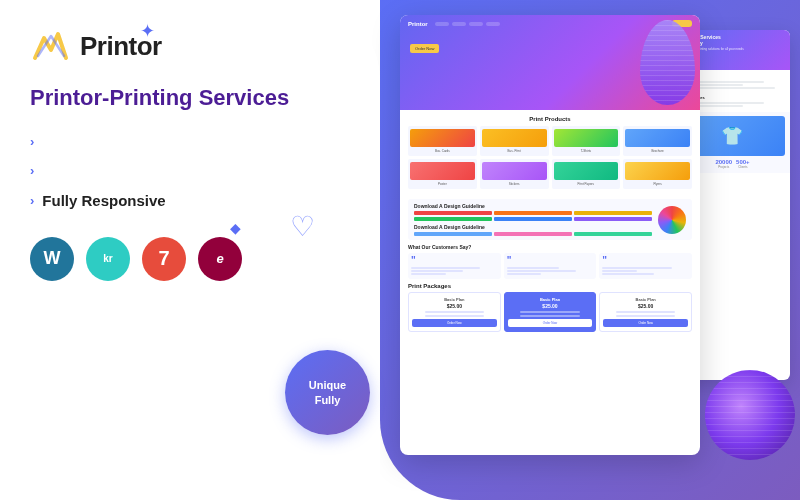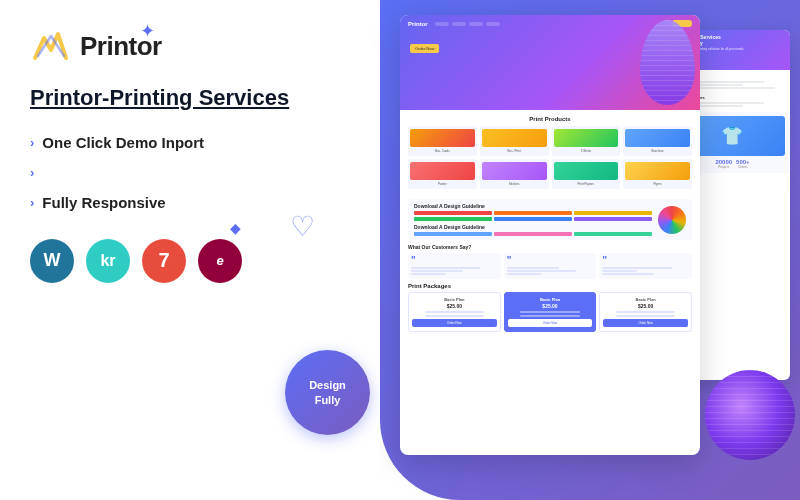--- a/index.html
+++ b/index.html
@@ -61,24 +61,23 @@
       font-size: 26px;
       font-weight: 700;
       color: #222;
       letter-spacing: -0.5px;
     }
 
     
     .theme-title {
       font-size: 22px;
       font-weight: 800;
-      color: #0f172a;
+      color: #4c1d95;
       line-height: 1.25;
       margin-bottom: 22px;
-      text-decoration: underline;
     }
 
     
     .feature-list {
       list-style: none;
       margin-bottom: 28px;
     }
     .feature-list li {
       display: flex;
       align-items: center;
@@ -581,34 +580,33 @@
     <span class="logo-text">Printor</span>
   </div>
 
   <div class="theme-title">
     <span>Printor-Printing Services</span><br>
   </div>
 
   <ul class="feature-list">
     <li>
       <span class="chevron-right">›</span>
-      <span>One Click Demo Inport</span>
     </li>
     <li>
       <span class="chevron-right">›</span>
     </li>
     <li>
       <span class="chevron-right">›</span>
       <span>Fully Responsive</span>
     </li>
   </ul>
 
   <div class="plugin-icons">
     <div class="plugin-icon wp-icon">W</div>
-    <div class="plugin-icon kr-icon" style="font-size:16px;">kr</div>
+    <div class="plugin-icon kr-icon" style="font-size:10px;">kr</div>
     <div class="plugin-icon num7-icon">7</div>
     <div class="plugin-icon elementor-icon" style="font-size:13px; font-style:italic;">e</div>
   </div>
 </div>
 
 <div class="right-panel">
 
   <div class="mockup-main">
 
     <div class="mockup-hero">
@@ -781,16 +779,16 @@
   <div class="shape-3d-bottom">
     <div class="shape-3d-circle">
       <div class="shape-3d-lines"></div>
     </div>
   </div>
 
 </div>
 
 <div class="unique-badge">
   <span class="unique-badge-text">
-    <span>Design</span><br>
+    <span>Unique</span><br>
     <span>Fully</span>
   </span>
 </div>
 
 </body></html>

